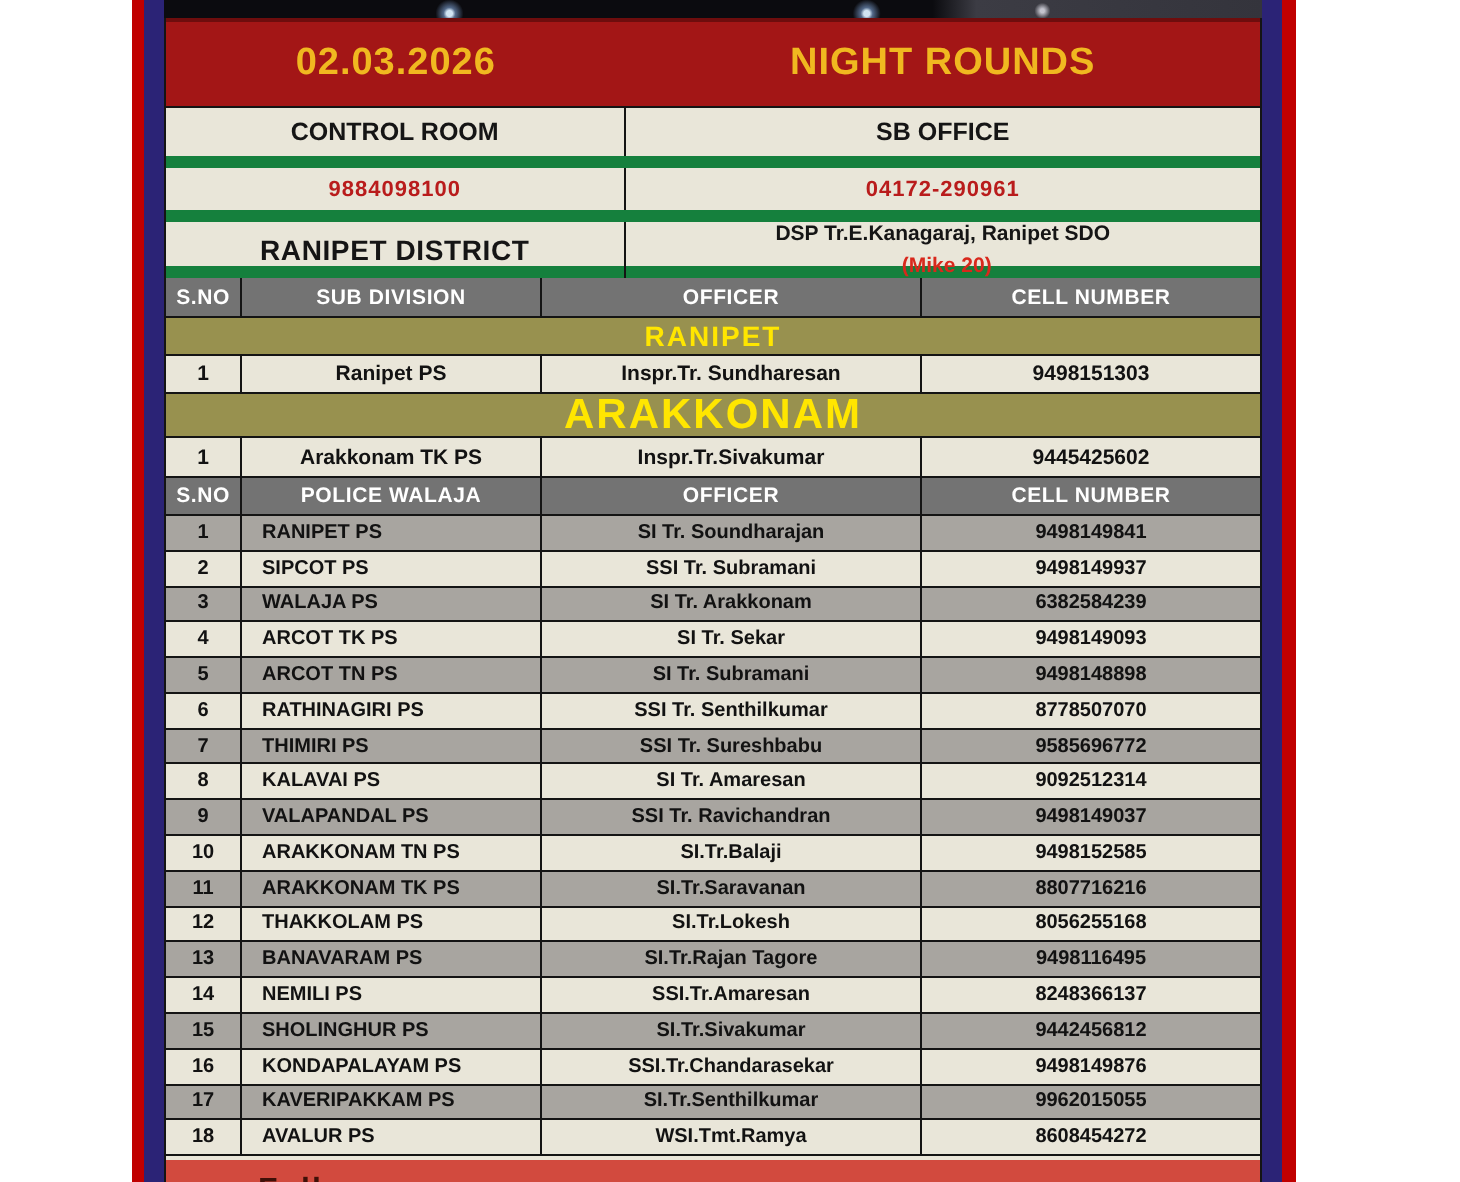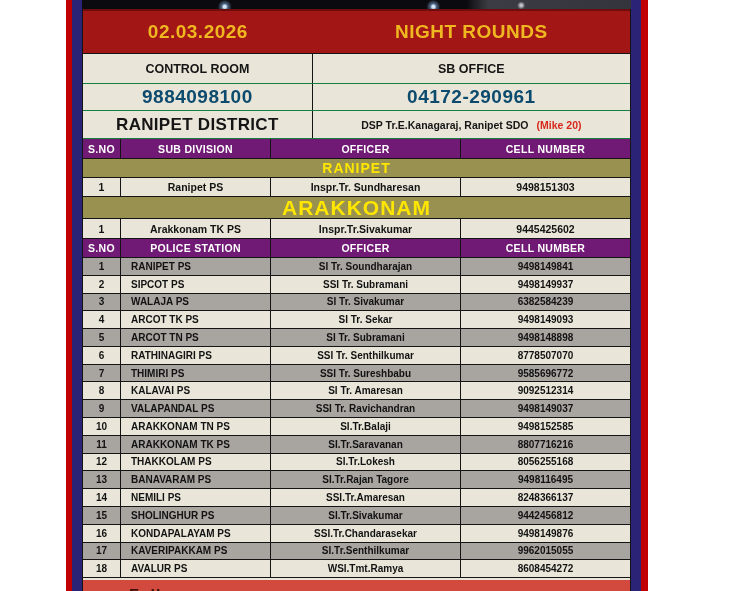--- a/index.html
+++ b/index.html
@@ -30,40 +30,40 @@
 
   
   .title-row { height:45px; background:#a31616; border-top:2px solid #6e0d0d;
                border-bottom:1px solid #141414;
                display:grid; grid-template-columns:42% 58%; align-items:center; }
   .title-row .t { color:#f0b820; font-weight:bold; font-size:19px;
                   text-align:center; letter-spacing:.5px; }
 
   
   .info-row { display:grid; grid-template-columns:42% 58%; background:#e9e6d9;
-              border-bottom:1px solid #15803d; }
+              border-bottom:6px solid #15803d; }
   .info-row > div { display:flex; align-items:center; justify-content:center;
                     border-right:1px solid #141414; font-weight:bold; color:#151515; }
   .info-row > div:last-child { border-right:none; }
   .r-control  { height:30px; font-size:12.5px; }
   .r-phone    { height:27px; }
-  .r-phone .phone { color:#0c4a6e; font-size:19px; letter-spacing:.5px; }
+  .r-phone .phone { color:#b91c1c; font-size:11px; letter-spacing:.5px; }
   .r-district { height:28px; }
-  .r-district .district { font-size:17px; letter-spacing:.3px; }
-  .r-district .dsp { font-size:10.5px; gap:4px; }
+  .r-district .district { font-size:14px; letter-spacing:.3px; }
+  .r-district .dsp { font-size:10.5px; gap:4px;flex-direction:column; }
   .r-district .dsp .mike { color:#d8281c; margin-left:4px; }
 
   
   .grid-row { display:grid; grid-template-columns:38px 150px 190px 1fr;
               border-bottom:1px solid #141414; }
   .grid-row > div { display:flex; align-items:center; justify-content:center;
                     border-right:1px solid #141414; overflow:hidden; white-space:nowrap; }
   .grid-row > div:last-child { border-right:none; }
 
-  .hdr { background:#701a75; }
+  .hdr { background:#737373; }
   .hdr > div { color:#ffffff; font-weight:bold; font-size:10.5px; letter-spacing:.3px; }
   .hdr1 { height:20px; } .hdr2 { height:19px; }
 
   .band { background:#98914f; color:#ffe600; font-weight:bold; text-align:center;
           display:flex; align-items:center; justify-content:center;
           border-bottom:1px solid #141414; letter-spacing:1px; }
   .band1 { height:19px; font-size:14px; }
   .band2 { height:22px; font-size:21px; }
 
   .data > div { font-weight:bold; font-size:10.5px; color:#121212; }
@@ -140,21 +140,21 @@
 
       <div class="grid-row data sdrow2">
         <div>1</div>
         <div>Arakkonam TK PS</div>
         <div>Inspr.Tr.Sivakumar</div>
         <div>9445425602</div>
       </div>
 
       <div class="grid-row hdr hdr2">
         <div>S.NO</div>
-        <div>POLICE STATION</div>
+        <div>POLICE WALAJA</div>
         <div>OFFICER</div>
         <div>CELL NUMBER</div>
       </div>
 
       <div class="rows">
 
           <div class="grid-row data ps-row">
             <div class="sno">1</div>
             <div class="station">RANIPET PS</div>
             <div class="officer">SI Tr. Soundharajan</div>
@@ -164,21 +164,21 @@
           <div class="grid-row data ps-row">
             <div class="sno">2</div>
             <div class="station">SIPCOT PS</div>
             <div class="officer">SSI Tr. Subramani</div>
             <div class="cellno">9498149937</div>
           </div>
 
           <div class="grid-row data ps-row">
             <div class="sno">3</div>
             <div class="station">WALAJA PS</div>
-            <div class="officer">SI Tr. Sivakumar</div>
+            <div class="officer">SI Tr. Arakkonam</div>
             <div class="cellno">6382584239</div>
           </div>
 
           <div class="grid-row data ps-row">
             <div class="sno">4</div>
             <div class="station">ARCOT TK PS</div>
             <div class="officer">SI Tr. Sekar</div>
             <div class="cellno">9498149093</div>
           </div>
 

